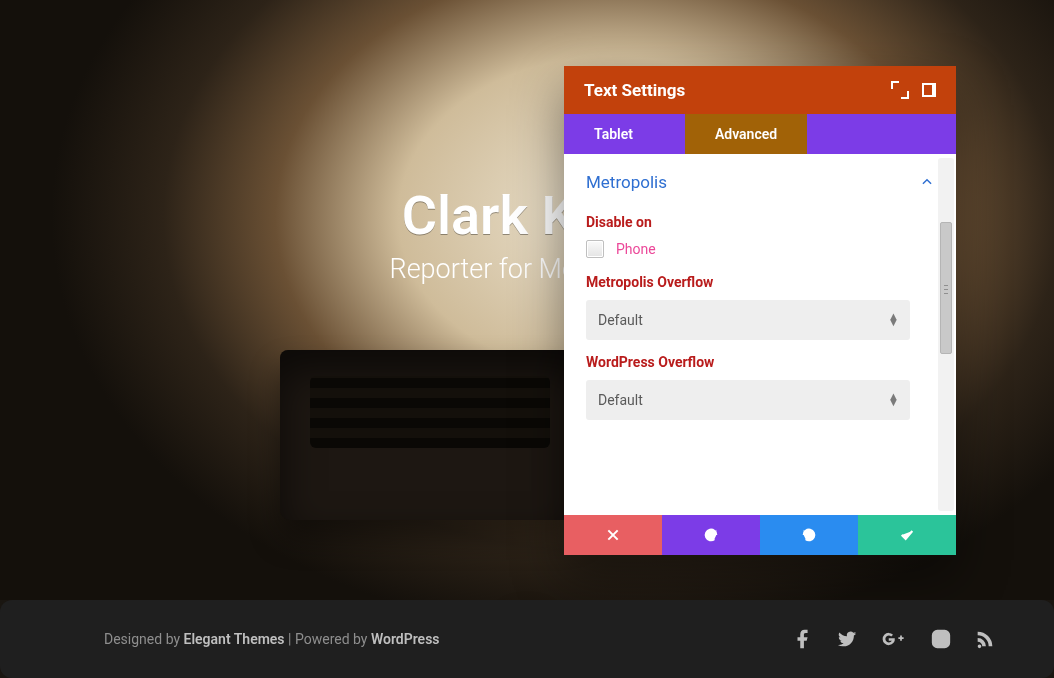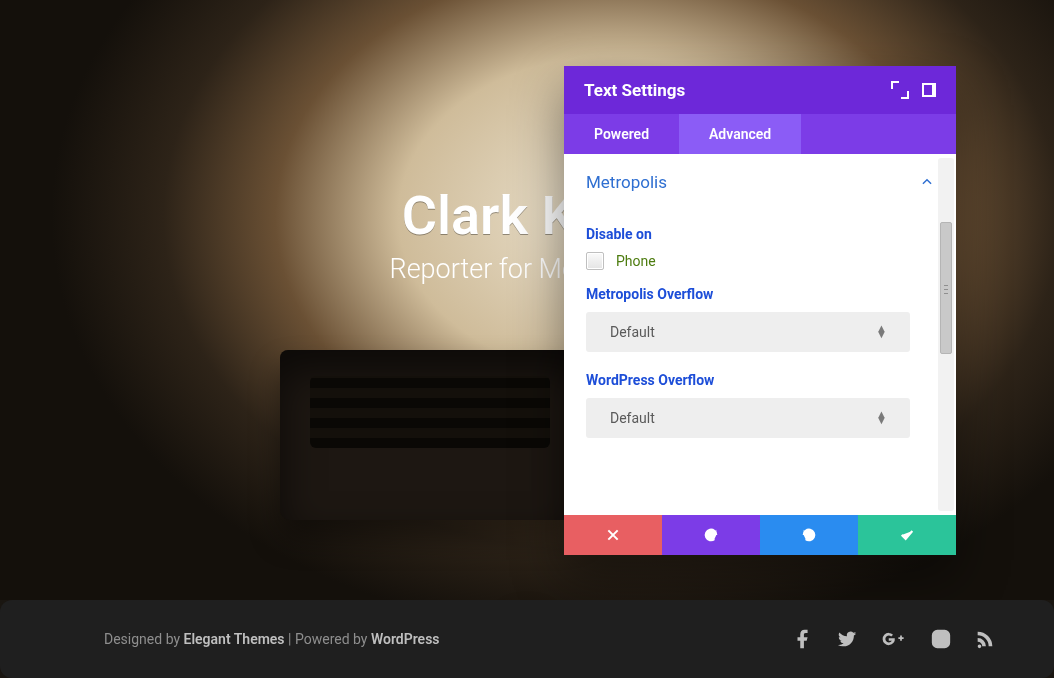--- a/index.html
+++ b/index.html
@@ -53,64 +53,64 @@
   .fab .dots { display:flex; gap:4px; }
   .fab .dots span { width:5px; height:5px; border-radius:50%; background:#fff; }
 
   
   .panel {
     position:absolute; top:66px; right:98px; width:392px; height:489px;
     background:#fff; box-shadow:0 22px 48px rgba(0,0,0,.45);
     display:flex; flex-direction:column;
   }
   .panel-header {
-    height:48px; background:#6d28d9; color:#fff;
+    height:48px; background:#c2410c; color:#fff;
     display:flex; align-items:center; padding:0 20px; gap:14px;
   }
   .panel-header .title { font-size:17px; font-weight:700; flex:1; }
   .hdr-icon { width:16px; height:16px; position:relative; }
   .hdr-icon.expand::before,
   .hdr-icon.expand::after{content:"";position:absolute;width:6px;height:6px;border:2px solid #fff;}
   .hdr-icon.expand::before{left:-1px;top:-1px;border-right:none;border-bottom:none;}
   .hdr-icon.expand::after{right:-1px;bottom:-1px;border-left:none;border-top:none;}
   .hdr-icon.cols{width:14px;height:14px;border:2px solid #fff;display:flex;}
   .hdr-icon.cols::before{content:"";flex:1;border-right:2px solid #fff;}
 
   .tabs {
     height:40px; background:#7c3ce7; display:flex; color:#fff; font-size:14px; font-weight:600;
   }
   .tab { display:flex; align-items:center; justify-content:center; padding:0 30px; cursor:pointer; }
-  .tab.active { background:#8b5cf6; }
+  .tab.active { background:#a16207;margin-left:22px; }
 
   .panel-body {
     position:relative; flex:1; background:#fff; overflow:hidden; padding:14px 22px 10px 22px;
   }
   .body-scroll { position:absolute; right:2px; top:4px; bottom:4px; width:16px; background:#f2f2f2; border-radius:3px; }
   .body-scroll .thumb { position:absolute; left:2px; right:2px; top:64px; height:132px; background:#c9c9c9; border:1px solid #b5b5b5; border-radius:2px; }
   .body-scroll .thumb::before,
   .body-scroll .thumb::after,
   .body-scroll .thumb span{content:"";position:absolute;left:3px;right:3px;height:1px;background:#8f8f8f;}
   .body-scroll .thumb::before{top:62px;} .body-scroll .thumb span{top:66px;} .body-scroll .thumb::after{top:70px;}
 
   .section-head { display:flex; align-items:center; justify-content:space-between; color:#2f6fd1; font-size:17px; font-weight:400; padding:4px 0 14px; cursor:pointer; }
   .section-head svg { width:14px; height:14px; stroke:#2f6fd1; }
 
-  .field-label { font-size:14px; font-weight:700; color:#1d4ed8; margin:20px 0 10px; }
-
-  .check-row { display:flex; align-items:center; gap:12px; margin-bottom:12px; font-size:14px; color:#4d7c0f; }
+  .field-label { font-size:14px; font-weight:700; color:#b91c1c; margin:8px 0 10px; }
+
+  .check-row { display:flex; align-items:center; gap:12px; margin-bottom:12px; font-size:14px; color:#ec4899; }
   .check {
     width:18px; height:18px; border:1px solid #bfbfbf; border-radius:2px;
     background:linear-gradient(#fafafa,#e4e4e4);
     box-shadow:inset 0 0 0 1px #fff;
   }
 
   .select {
     height:40px; background:#eeeeee; border-radius:3px;
     display:flex; align-items:center; justify-content:space-between;
-    padding:0 24px; font-size:14px; color:#5a5a5a; margin-bottom:14px;
+    padding:0 12px; font-size:14px; color:#5a5a5a; margin-bottom:14px;
     cursor:pointer; width:324px;
   }
   .select .arrows { font-size:11px; line-height:6px; color:#7a7a7a; letter-spacing:-1px; }
 
   .panel-actions { height:40px; display:flex; }
   .act { flex:1; display:flex; align-items:center; justify-content:center; color:#fff; cursor:pointer; }
   .act svg { width:16px; height:16px; fill:#fff; stroke:#fff; }
   .act.close  { background:#e85f62; }
   .act.undo   { background:#7c3ce7; }
   .act.redo   { background:#2a8cf0; }
@@ -128,21 +128,21 @@
 </div>
 
 <div class="panel">
   <div class="panel-header">
     <div class="title">Text Settings</div>
     <div class="hdr-icon expand"></div>
     <div class="hdr-icon cols"></div>
   </div>
 
   <div class="tabs">
-    <div class="tab">Powered</div>
+    <div class="tab">Tablet</div>
     <div class="tab active">Advanced</div>
   </div>
 
   <div class="panel-body">
     <div class="section-head">
       <span>Metropolis</span>
       <svg viewBox="0 0 24 24" fill="none" stroke-width="2.5">
           <polyline points="5 15 12 8 19 15"></polyline>
         </svg>
     </div>

